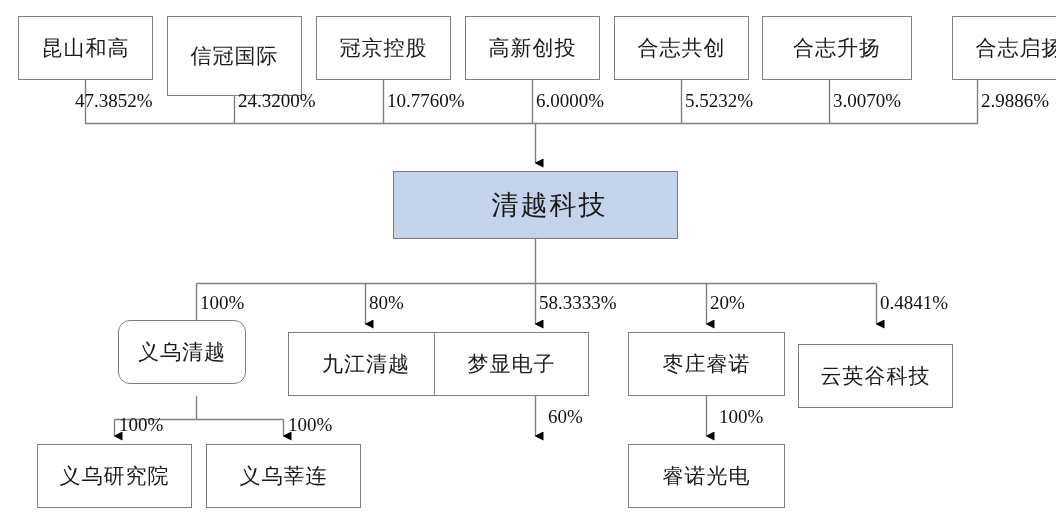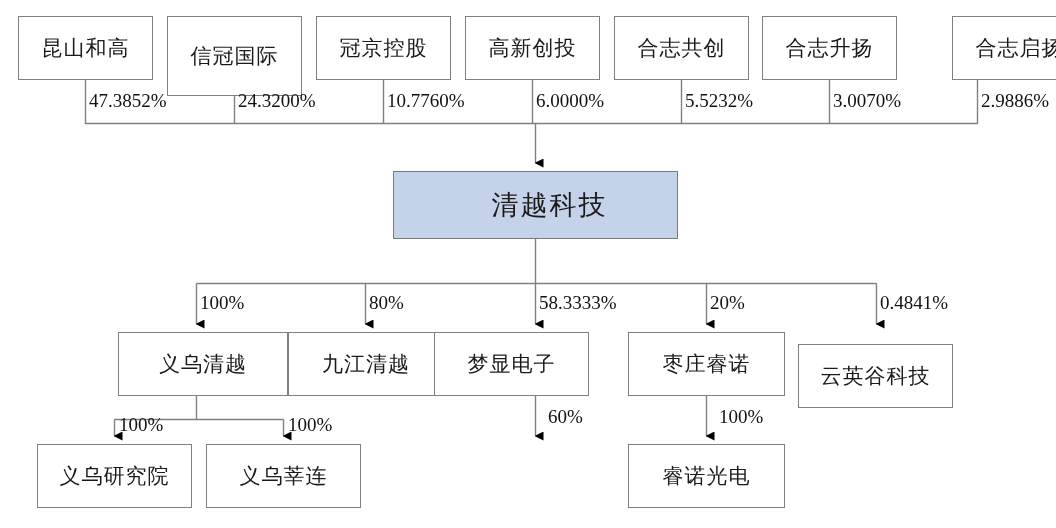--- a/index.html
+++ b/index.html
@@ -102,34 +102,34 @@
 
       <line x1="706.5" y1="396" x2="706.5" y2="436"></line>
     </g>
   </svg>
 
   <div class="node" style="left:18px;  top:16px; width:135px; height:64px;">昆山和高</div>
   <div class="node" style="left:167px; top:16px; width:135px; height:80px;">信冠国际</div>
   <div class="node" style="left:316px; top:16px; width:135px; height:64px;">冠京控股</div>
   <div class="node" style="left:465px; top:16px; width:135px; height:64px;">高新创投</div>
   <div class="node" style="left:614px; top:16px; width:135px; height:64px;">合志共创</div>
-  <div class="node" style="left:762px; top:16px; width:135px; height:64px;">合志升扬</div>
+  <div class="node" style="left:762px; top:16px; width:150px; height:64px;">合志升扬</div>
   <div class="node" style="left:952px; top:16px; width:135px; height:64px;">合志启扬</div>
 
-  <div class="pct" style="left:89px;  top:90px;">47.3852%</div>
+  <div class="pct" style="left:75px;  top:90px;">47.3852%</div>
   <div class="pct" style="left:238px; top:90px;">24.3200%</div>
   <div class="pct" style="left:387px; top:90px;">10.7760%</div>
   <div class="pct" style="left:536px; top:90px;">6.0000%</div>
   <div class="pct" style="left:685px; top:90px;">5.5232%</div>
   <div class="pct" style="left:833px; top:90px;">3.0070%</div>
   <div class="pct" style="left:981px; top:90px;">2.9886%</div>
 
   <div class="node root" style="left:393px; top:171px; width:285px; height:68px;padding-left:28px;">清越科技</div>
 
-  <div class="node" style="left:118px; top:332px; width:170px; height:64px;">义乌清越</div>
+  <div class="node" style="left:118px; top:320px; width:128px; height:64px;border-radius:12px;">义乌清越</div>
   <div class="node" style="left:288px; top:332px; width:156px; height:64px;">九江清越</div>
   <div class="node" style="left:434px; top:332px; width:155px; height:64px;">梦显电子</div>
   <div class="node" style="left:628px; top:332px; width:157px; height:64px;">枣庄睿诺</div>
   <div class="node" style="left:798px; top:344px; width:155px; height:64px;">云英谷科技</div>
 
   <div class="pct" style="left:200px; top:292px;">100%</div>
   <div class="pct" style="left:369px; top:292px;">80%</div>
   <div class="pct" style="left:539px; top:292px;">58.3333%</div>
   <div class="pct" style="left:710px; top:292px;">20%</div>
   <div class="pct" style="left:880px; top:292px;">0.4841%</div>

